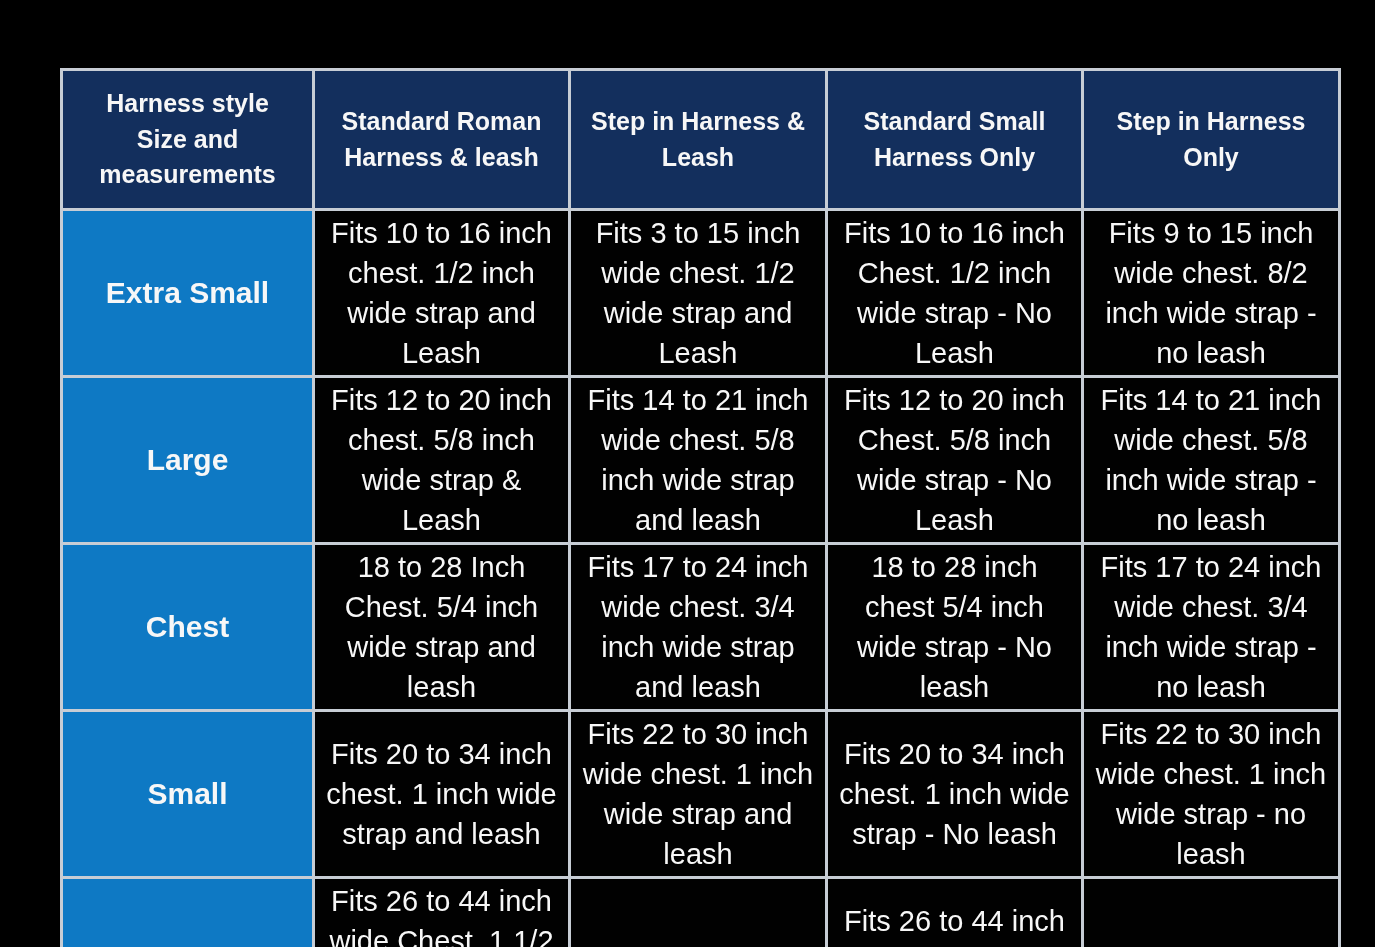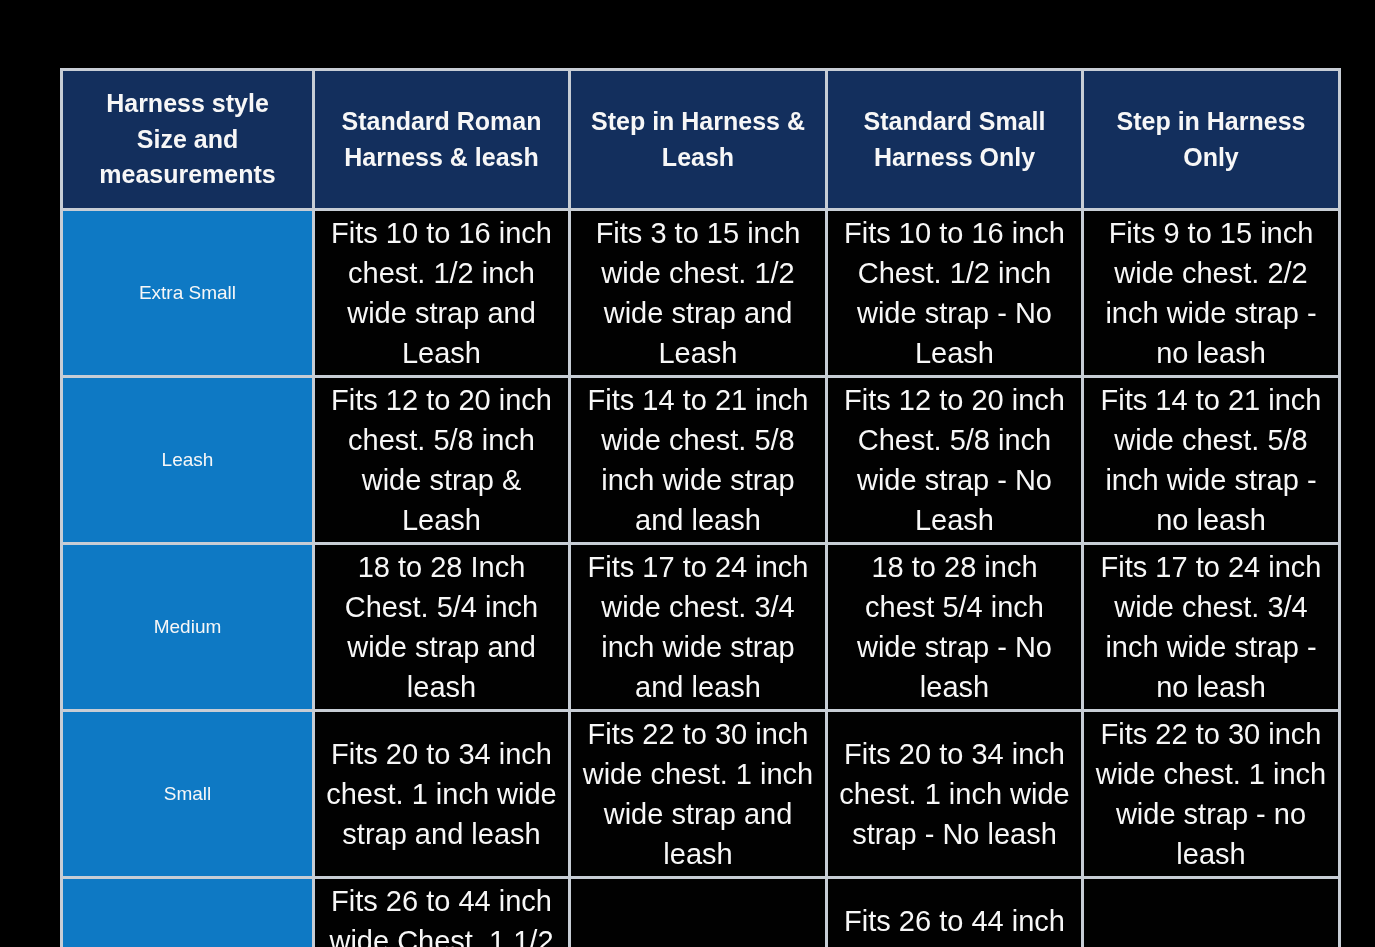--- a/index.html
+++ b/index.html
@@ -37,22 +37,22 @@
     padding: 2px 16px;
   }
   thead th.multiline {
     white-space: pre-line;
   }
   tbody tr {
     height: 132px;
   }
   tbody th.row-label {
     background: var(--row-label-background, #0e79c4);
-    font-size: 19px;
-    font-weight: normal;
+    font-size: 30px;
+    font-weight: bold;
     padding: 2px 10px;
   }
   tbody td {
     background: var(--cell-background, #010101);
     font-size: 29px;
     font-weight: normal;
     line-height: 1.38;
     padding: 2px 11px;
   }
 </style>
@@ -78,31 +78,31 @@
         <th>Standard Small Harness Only</th>
         <th>Step in Harness Only</th>
       </tr>
     </thead>
     <tbody>
       <tr>
         <th class="row-label">Extra Small</th>
         <td>Fits 10 to 16 inch chest. 1/2 inch wide strap and Leash</td>
         <td>Fits 3 to 15 inch wide chest. 1/2 wide strap and Leash</td>
         <td>Fits 10 to 16 inch Chest. 1/2 inch wide strap - No Leash</td>
-        <td>Fits 9 to 15 inch wide chest. 2/2 inch wide strap - no leash</td>
+        <td>Fits 9 to 15 inch wide chest. 8/2 inch wide strap - no leash</td>
       </tr>
       <tr>
-        <th class="row-label">Leash</th>
+        <th class="row-label">Large</th>
         <td>Fits 12 to 20 inch chest. 5/8 inch wide strap &amp; Leash</td>
         <td>Fits 14 to 21 inch wide chest. 5/8 inch wide strap and leash</td>
         <td>Fits 12 to 20 inch Chest. 5/8 inch wide strap - No Leash</td>
         <td>Fits 14 to 21 inch wide chest. 5/8 inch wide strap - no leash</td>
       </tr>
       <tr>
-        <th class="row-label">Medium</th>
+        <th class="row-label">Chest</th>
         <td>18 to 28 Inch Chest. 5/4 inch wide strap and leash</td>
         <td>Fits 17 to 24 inch wide chest. 3/4 inch wide strap and leash</td>
         <td>18 to 28 inch chest 5/4 inch wide strap - No leash</td>
         <td>Fits 17 to 24 inch wide chest. 3/4 inch wide strap - no leash</td>
       </tr>
       <tr>
         <th class="row-label">Small</th>
         <td>Fits 20 to 34 inch chest. 1 inch wide strap and leash</td>
         <td>Fits 22 to 30 inch wide chest. 1 inch wide strap and leash</td>
         <td>Fits 20 to 34 inch chest. 1 inch wide strap - No leash</td>

